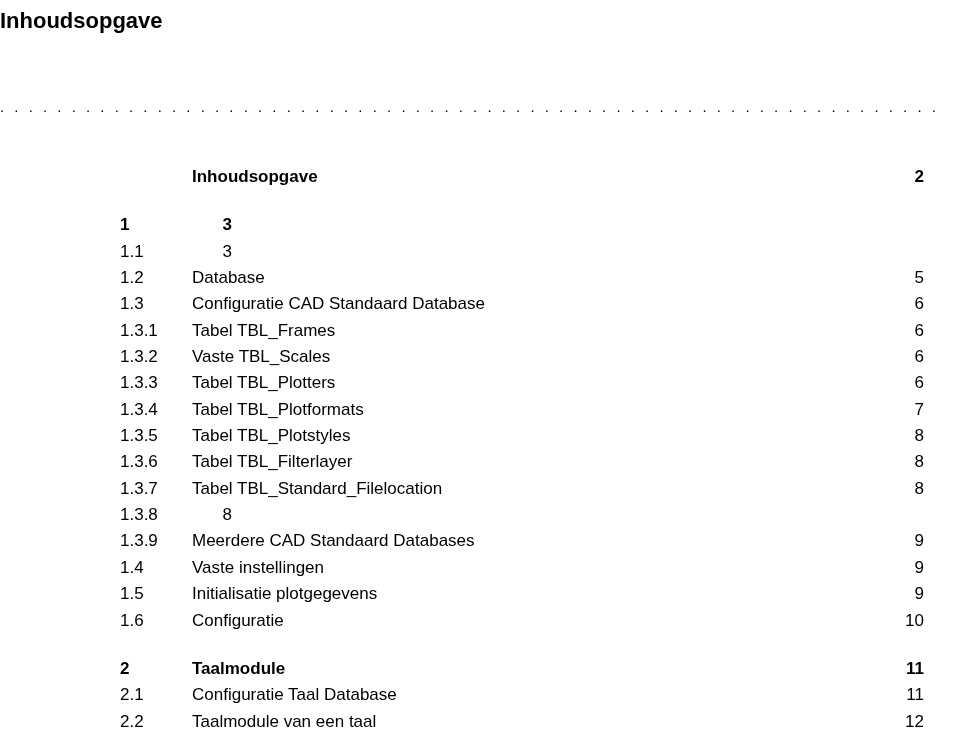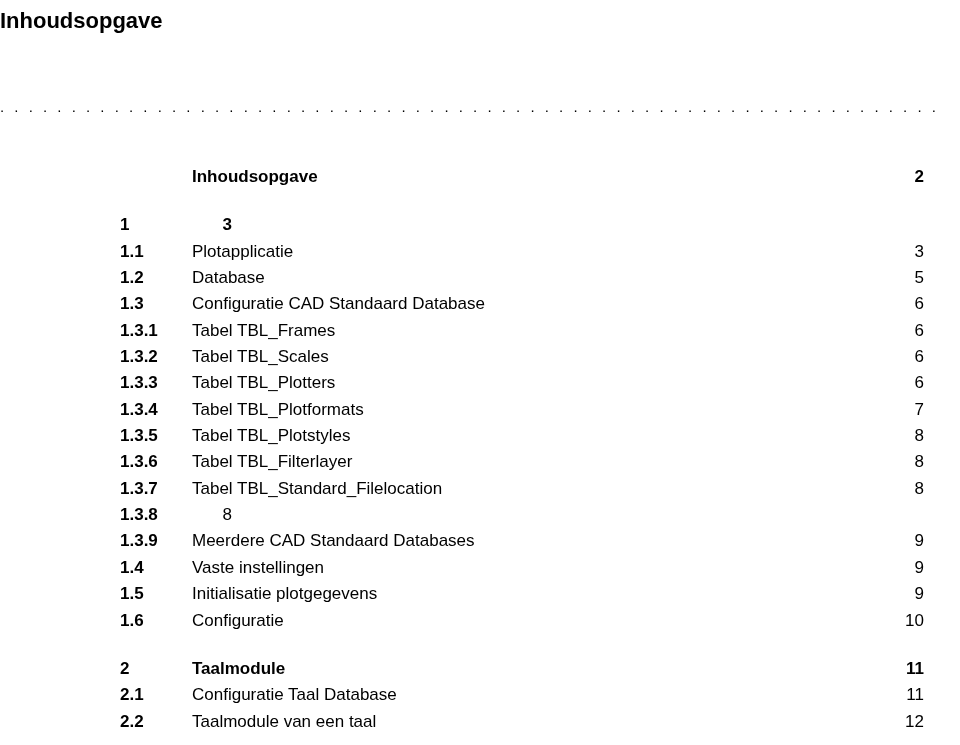--- a/index.html
+++ b/index.html
@@ -35,21 +35,21 @@
     padding-right: 20px;
   }
   .toc-row {
     display: flex;
     align-items: baseline;
     line-height: 1.55;
   }
   .toc-num {
     width: 72px;
     flex: 0 0 72px;
-    font-weight: 700;
+    font-weight: 400;
   }
   .toc-num.bold { font-weight: 700; }
   .toc-label {
     flex: 1 1 auto;
     font-weight: 400;
   }
   .toc-label.bold { font-weight: 700; }
   .toc-page {
     width: 40px;
     text-align: right;
@@ -77,41 +77,40 @@
 
     <div class="section-gap"></div>
 
     <div class="toc-row">
       <span class="toc-num bold">1</span>
       <span class="toc-page bold">3</span>
     </div>
 
     <div class="toc-row">
       <span class="toc-num">1.1</span>
-      <span class="toc-label">Plotapplicatie</span>
       <span class="toc-page">3</span>
     </div>
     <div class="toc-row">
       <span class="toc-num">1.2</span>
       <span class="toc-label">Database</span>
       <span class="toc-page">5</span>
     </div>
     <div class="toc-row">
       <span class="toc-num">1.3</span>
       <span class="toc-label">Configuratie CAD Standaard Database</span>
       <span class="toc-page">6</span>
     </div>
     <div class="toc-row">
       <span class="toc-num">1.3.1</span>
       <span class="toc-label">Tabel TBL_Frames</span>
       <span class="toc-page">6</span>
     </div>
     <div class="toc-row">
       <span class="toc-num">1.3.2</span>
-      <span class="toc-label">Tabel TBL_Scales</span>
+      <span class="toc-label">Vaste TBL_Scales</span>
       <span class="toc-page">6</span>
     </div>
     <div class="toc-row">
       <span class="toc-num">1.3.3</span>
       <span class="toc-label">Tabel TBL_Plotters</span>
       <span class="toc-page">6</span>
     </div>
     <div class="toc-row">
       <span class="toc-num">1.3.4</span>
       <span class="toc-label">Tabel TBL_Plotformats</span>

